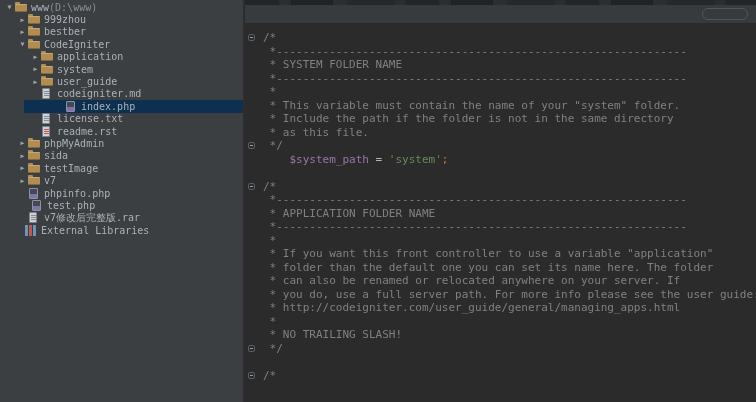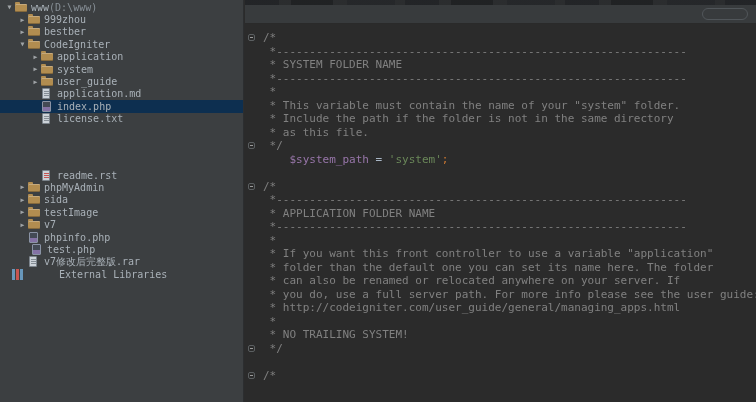--- a/index.html
+++ b/index.html
@@ -157,33 +157,33 @@
         <span class="tree-label">system</span>
       </div>
       <div class="tree-row" style="padding-left: 30px;">
         <span class="tree-arrow">▶</span>
         <span class="ticon folder"></span>
         <span class="tree-label">user_guide</span>
       </div>
       <div class="tree-row" style="padding-left: 30px;">
         <span class="tree-arrow"></span>
         <span class="ticon file"></span>
-        <span class="tree-label">application.md</span>
-      </div>
-      <div class="tree-row selected" style="padding-left: 30px;">
+        <span class="tree-label">codeigniter.md</span>
+      </div>
+      <div class="tree-row selected" style="padding-left: 30px; margin-left: 24px;">
         <span class="tree-arrow"></span>
         <span class="ticon php"></span>
         <span class="tree-label">index.php</span>
       </div>
       <div class="tree-row" style="padding-left: 30px;">
         <span class="tree-arrow"></span>
         <span class="ticon file"></span>
         <span class="tree-label">license.txt</span>
       </div>
-      <div class="tree-row" style="padding-left: 30px; margin-top: 44px;">
+      <div class="tree-row" style="padding-left: 30px;">
         <span class="tree-arrow"></span>
         <span class="ticon rst"></span>
         <span class="tree-label">readme.rst</span>
       </div>
       <div class="tree-row" style="padding-left: 17px;">
         <span class="tree-arrow">▶</span>
         <span class="ticon folder"></span>
         <span class="tree-label">phpMyAdmin</span>
       </div>
       <div class="tree-row" style="padding-left: 17px;">
@@ -209,21 +209,21 @@
       <div class="tree-row" style="padding-left: 20px;">
         <span class="tree-arrow"></span>
         <span class="ticon php"></span>
         <span class="tree-label">test.php</span>
       </div>
       <div class="tree-row" style="padding-left: 17px;">
         <span class="tree-arrow"></span>
         <span class="ticon file"></span>
         <span class="tree-label">v7修改后完整版.rar</span>
       </div>
-      <div class="tree-row" style="padding-left: 12px; gap: 31px;">
+      <div class="tree-row" style="padding-left: 25px;">
         <span class="ticon lib"></span>
         <span class="tree-label">External Libraries</span>
       </div>
     </div>
 
   <div class="editor">
     <div class="tab-sliver"></div>
     <div class="tab-strip">
       <div class="tab-pill"></div>
     </div>
@@ -243,20 +243,20 @@
         <div class="code-line"><span class="tk-com"> *--------------------------------------------------------------</span></div>
         <div class="code-line"><span class="tk-com"> * APPLICATION FOLDER NAME</span></div>
         <div class="code-line"><span class="tk-com"> *--------------------------------------------------------------</span></div>
         <div class="code-line"><span class="tk-com"> *</span></div>
         <div class="code-line"><span class="tk-com"> * If you want this front controller to use a variable "application"</span></div>
         <div class="code-line"><span class="tk-com"> * folder than the default one you can set its name here. The folder</span></div>
         <div class="code-line"><span class="tk-com"> * can also be renamed or relocated anywhere on your server. If</span></div>
         <div class="code-line"><span class="tk-com"> * you do, use a full server path. For more info please see the user guide:</span></div>
         <div class="code-line"><span class="tk-com"> * http://codeigniter.com/user_guide/general/managing_apps.html</span></div>
         <div class="code-line"><span class="tk-com"> *</span></div>
-        <div class="code-line"><span class="tk-com"> * NO TRAILING SYSTEM!</span></div>
+        <div class="code-line"><span class="tk-com"> * NO TRAILING SLASH!</span></div>
         <div class="code-line"><span class="fold-box"></span><span class="tk-com"> */</span></div>
         <div class="code-line"></div>
         <div class="code-line"><span class="fold-box"></span><span class="tk-com">/*</span></div>
       </div>
   </div>
 
 </div>
 
 </body></html>

